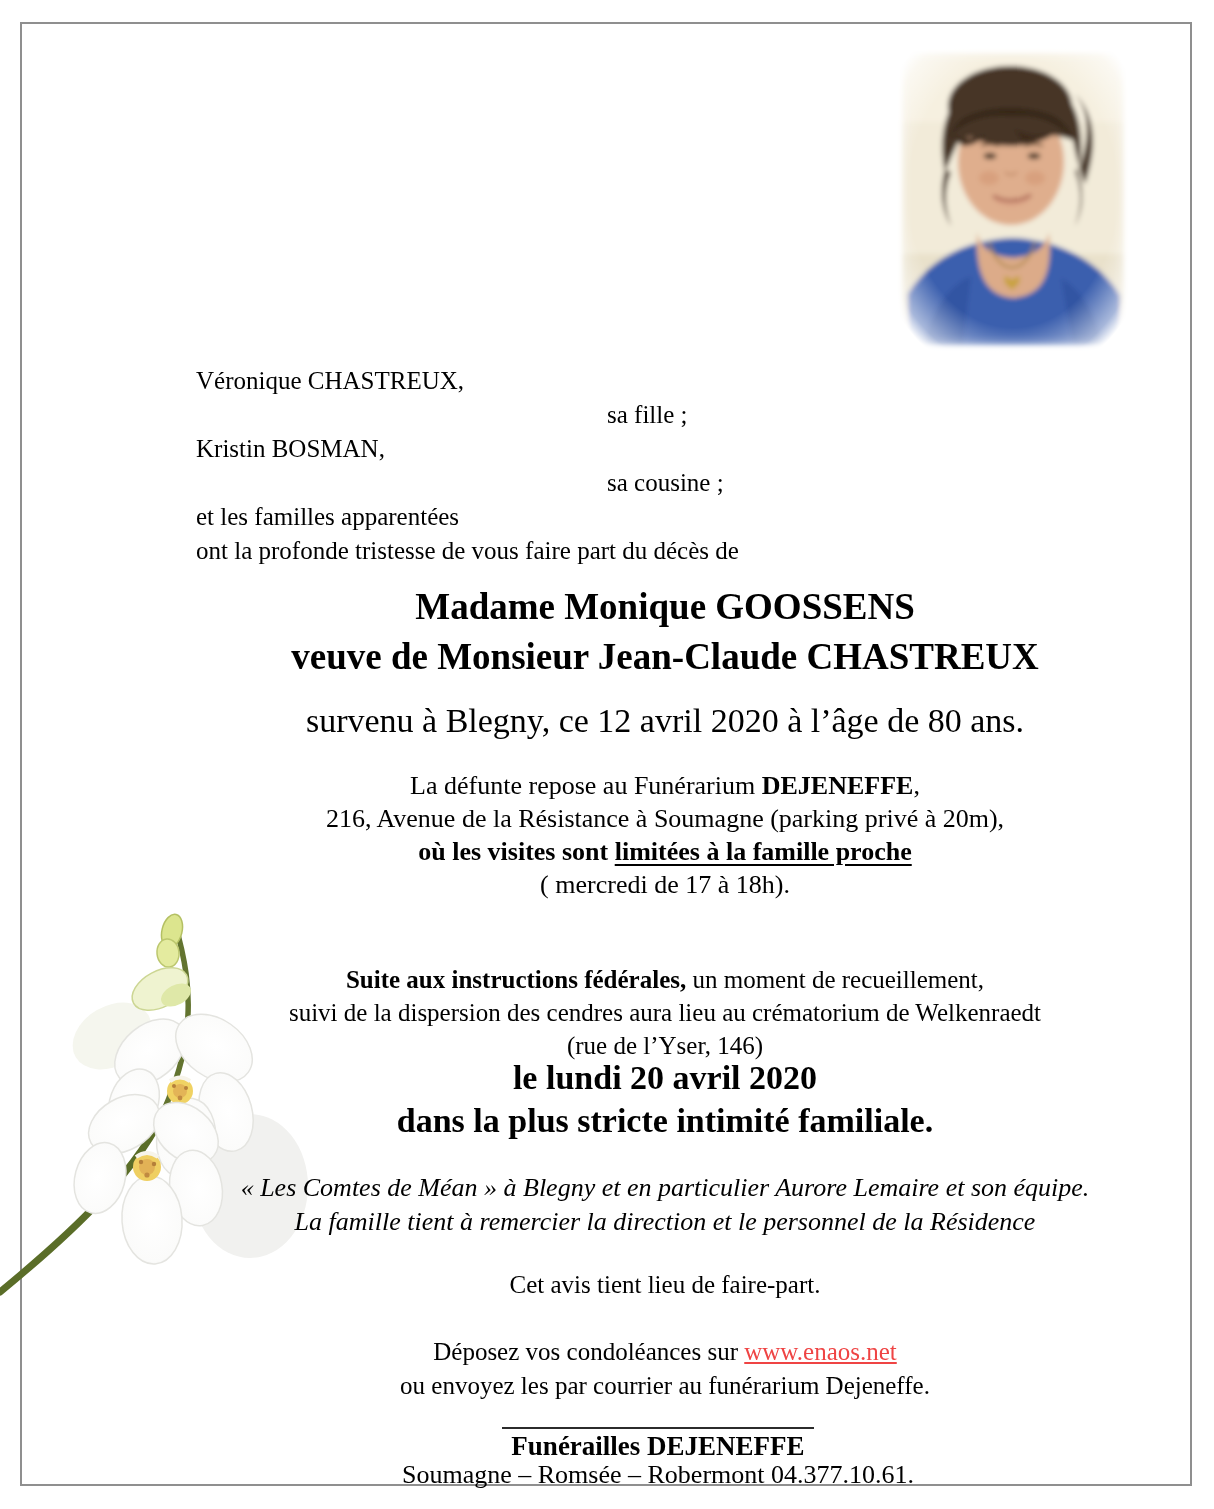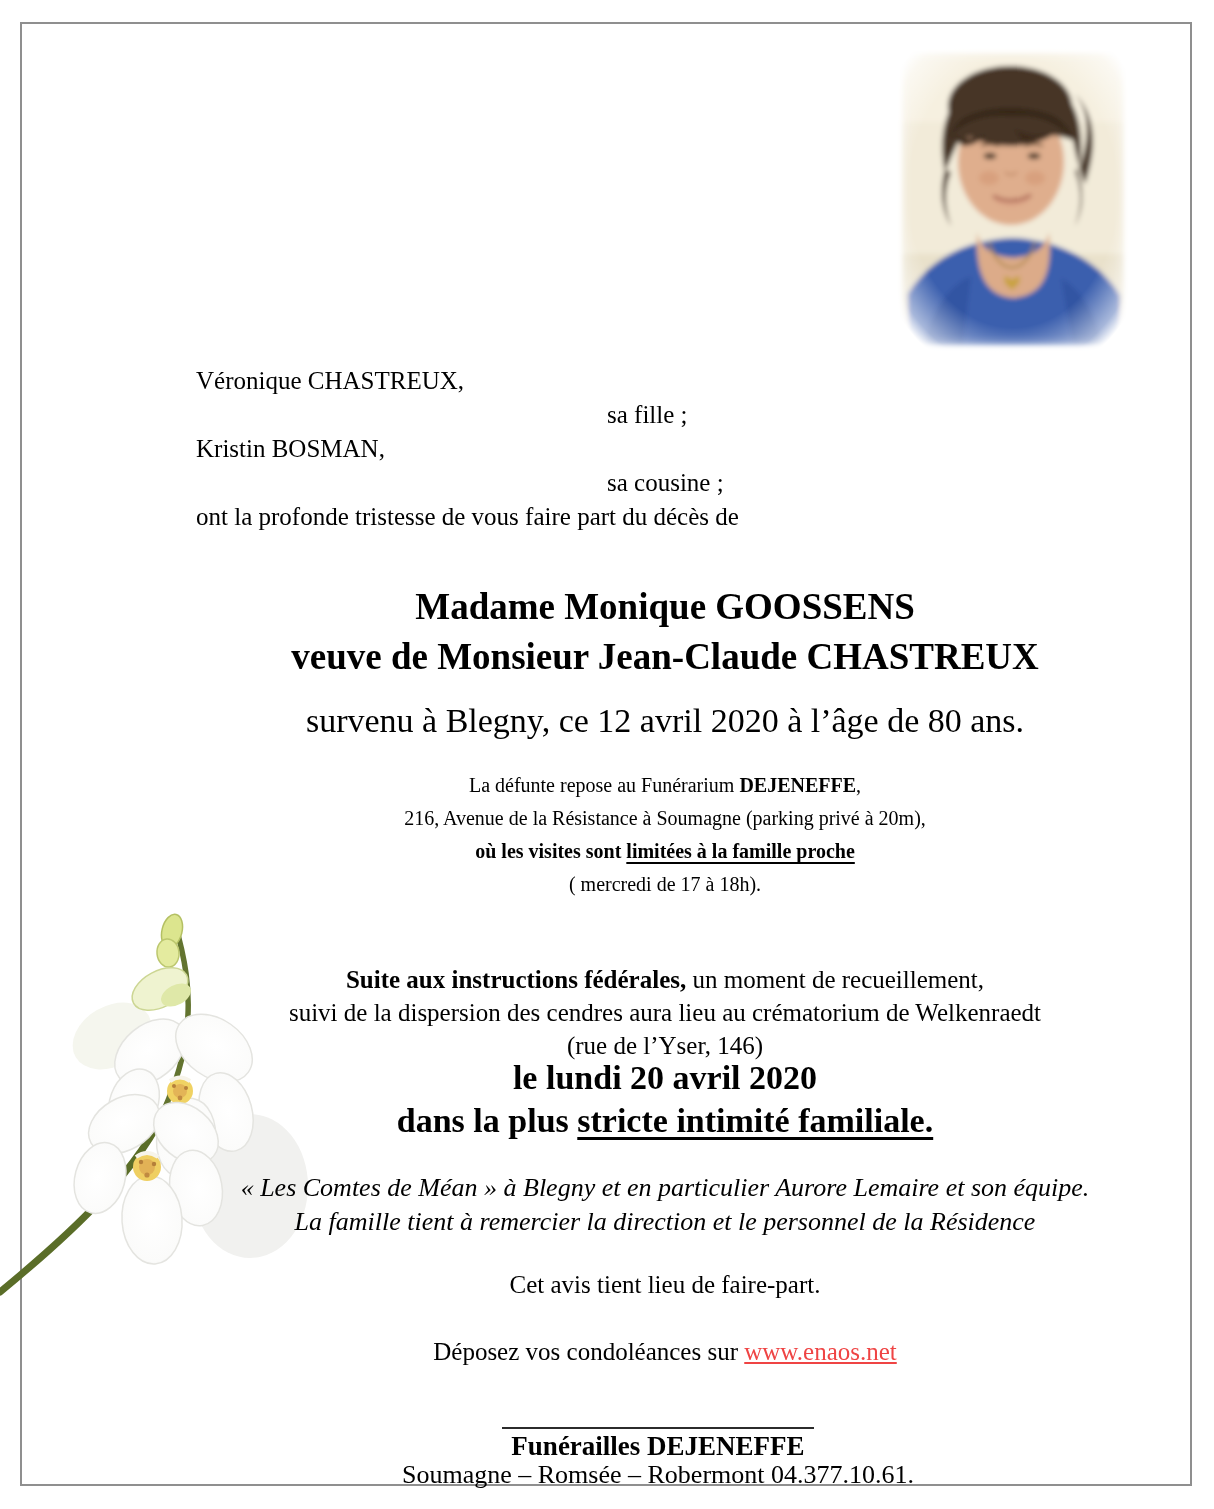--- a/index.html
+++ b/index.html
@@ -25,33 +25,32 @@
 
   .opening { left: 196px; top: 364px; font-size: 25px; line-height: 34px; text-align: left; }
   .opening .indent { margin-left: 411px; }
 
   .title-block { top: 582px; }
   .title-name { font-size: 37px; font-weight: bold; line-height: 50px; }
   .title-relation { font-size: 37px; font-weight: bold; line-height: 49px; }
 
   .survenu { top: 702px; font-size: 34px; }
 
-  .repose { top: 769px; font-size: 20px; line-height: 33px; }
+  .repose { top: 769px; font-size: 26px; line-height: 33px; }
   .bold { font-weight: bold; }
   .u2 {
     text-decoration: underline;
     text-decoration-thickness: 2px;
     text-underline-offset: 4px;
   }
 
   .ceremony { top: 963px; font-size: 25px; line-height: 33px; }
 
   .date-block { top: 1056px; font-size: 34px; font-weight: bold; line-height: 43px; }
   .u3 {
-    text-decoration: underline;
     text-decoration-thickness: 3px;
     text-underline-offset: 5px;
   }
 
   .thanks { top: 1171px; font-size: 26px; font-style: italic; line-height: 34px; }
 
   .notice { top: 1271px; font-size: 25px; }
 
   .condolences { top: 1335px; font-size: 25px; line-height: 34px; }
   .weblink { color: #ef4444; text-decoration: underline; cursor: pointer; }
@@ -176,20 +175,21 @@
       <circle cx="147" cy="289" r="2.6" fill="#c08a41"></circle>
       <path d="M136,271 Q147,263 158,271" stroke="#f7f4ea" stroke-width="4" fill="none"></path>
     </g>
   </svg>
 
   <div class="abs opening">
     <div>Véronique CHASTREUX,</div>
     <div class="indent">sa fille ;</div>
     <div>Kristin BOSMAN,</div>
     <div class="indent">sa cousine ;</div>
+    <div>et les familles apparentées</div>
     <div>ont la profonde tristesse de vous faire part du décès de</div>
   </div>
 
   <div class="abs col title-block">
     <div class="title-name">Madame Monique GOOSSENS</div>
     <div class="title-relation">veuve de Monsieur Jean-Claude CHASTREUX</div>
   </div>
 
   <div class="abs col survenu">survenu à Blegny, ce 12 avril 2020 à l’âge de 80 ans.</div>
 
@@ -213,20 +213,21 @@
 
   <div class="abs col thanks">
     <div>« Les Comtes de Méan » à Blegny et en particulier Aurore Lemaire et son équipe.</div>
     <div>La famille tient à remercier la direction et le personnel de la Résidence</div>
   </div>
 
   <div class="abs col notice">Cet avis tient lieu de faire-part.</div>
 
   <div class="abs col condolences">
     <div><span>Déposez vos condoléances sur </span><a class="weblink">www.enaos.net</a></div>
+    <div>ou envoyez les par courrier au funérarium Dejeneffe.</div>
   </div>
 
   <div class="abs footer">
     <div class="footer-rule"></div>
     <div class="footer-home">Funérailles DEJENEFFE</div>
     <div class="footer-locations">Soumagne – Romsée – Robermont 04.377.10.61.</div>
   </div>
 
 </div>
 

